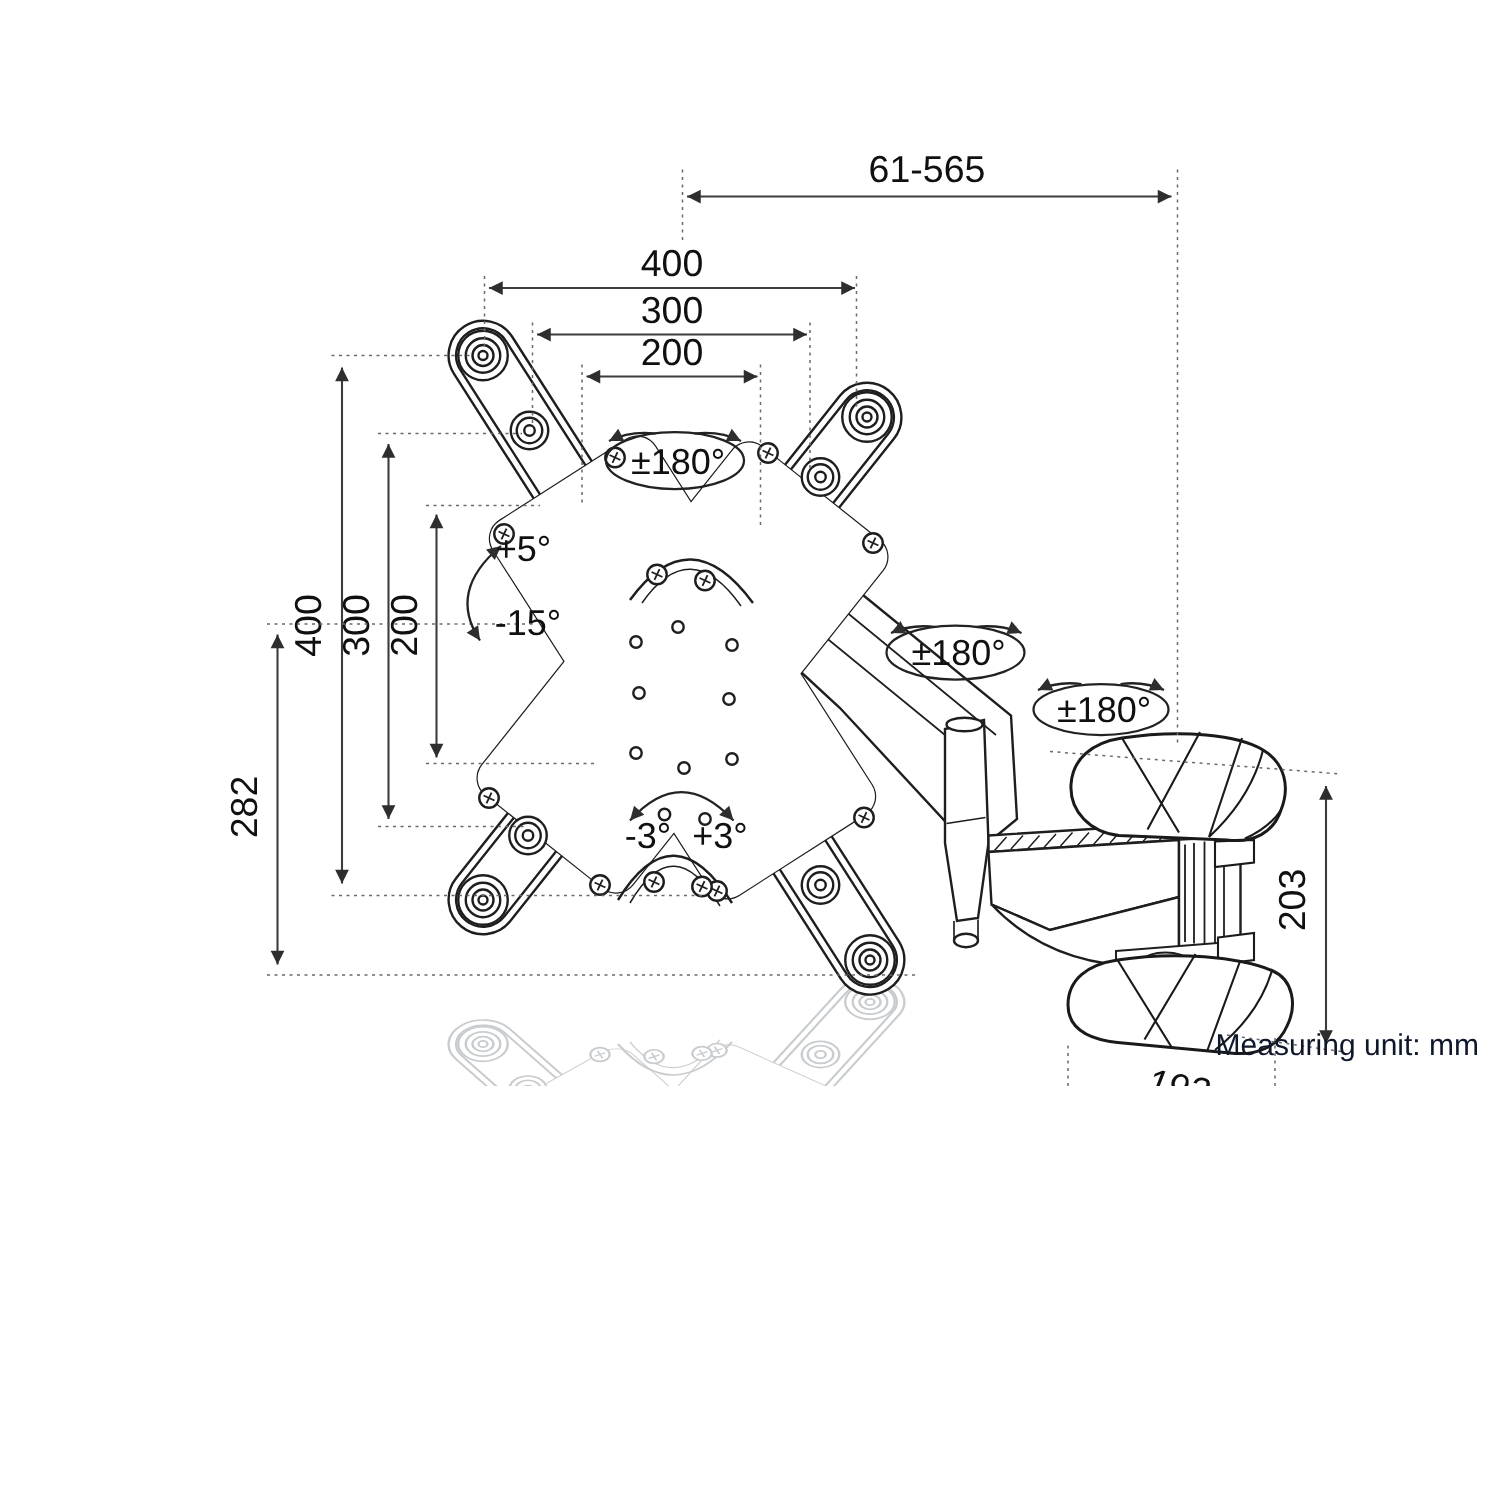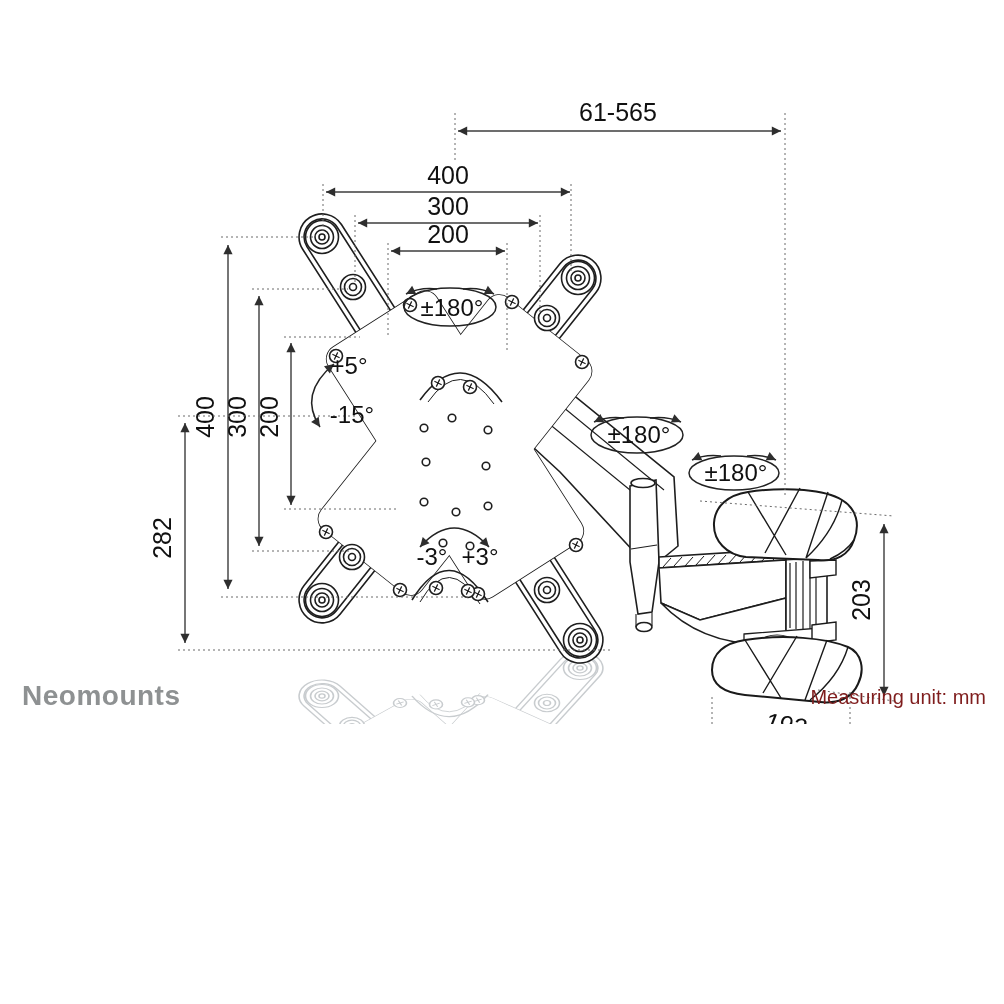--- a/index.html
+++ b/index.html
@@ -7,21 +7,21 @@
           font-family:"Liberation Sans",sans-serif;}
   svg{position:absolute;inset:0;}
   .t{font-family:"Liberation Sans",sans-serif;fill:#101010;}
   .dimtxt{font-size:25px;}
   .angtxt{font-size:24px;}
   .dimln{stroke:#3c3c3c;stroke-width:1.4;fill:none;}
   .ext{stroke:#6a6a6a;stroke-width:1;stroke-dasharray:2 3;fill:none;}
   .ind{stroke:#222;stroke-width:1.5;fill:none;}
   .brand{position:absolute;left:22px;bottom:12px;font-size:28px;font-weight:600;
          letter-spacing:.5px;color:#8e9192;}
-  .munit{position:absolute;right:18px;bottom:15px;font-size:20px;color:#7f1d1d;}
+  .munit{position:absolute;right:18px;bottom:15px;font-size:20px;color:#0f172a;}
 </style>
 </head>
 <body>
 
 <div class="canvas">
 <svg viewBox="0 0 1004 1004" width="1004" height="1004">
   <defs>
     <marker id="arw" viewBox="0 0 12 12" refX="11" refY="6" markerWidth="14" markerHeight="11" orient="auto-start-reverse" markerUnits="userSpaceOnUse">
       <path d="M1,1 L11,6 L1,11 Z" fill="#2e2e2e"></path>
     </marker>
@@ -217,15 +217,14 @@
     <text class="t angtxt" x="349" y="374" text-anchor="middle">+5°</text>
     <text class="t angtxt" x="352" y="423" text-anchor="middle">-15°</text>
   </g>
   <g>
     <path class="ind" d="M 420,547 Q 454,509 489,547" marker-start="url(#arw)" marker-end="url(#arw)"></path>
     <text class="t angtxt" x="432" y="565" text-anchor="middle">-3°</text>
     <text class="t angtxt" x="480" y="565" text-anchor="middle">+3°</text>
   </g>
 </svg>
 
-<div class="brand">Neomounts</div>
 <div class="munit">Measuring unit: mm</div>
 </div>
 
 </body></html>

